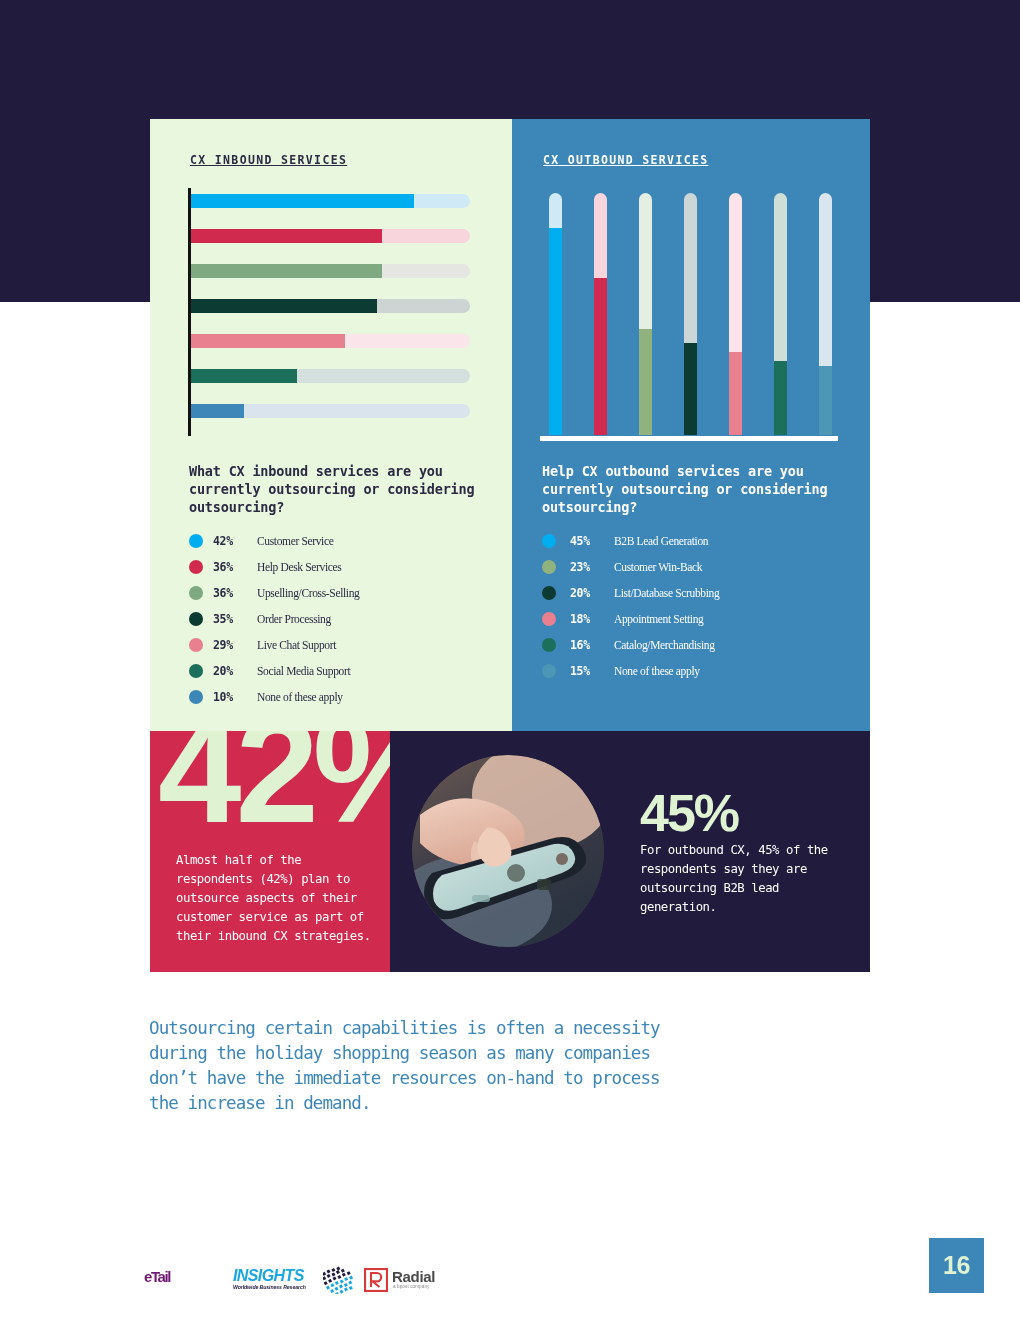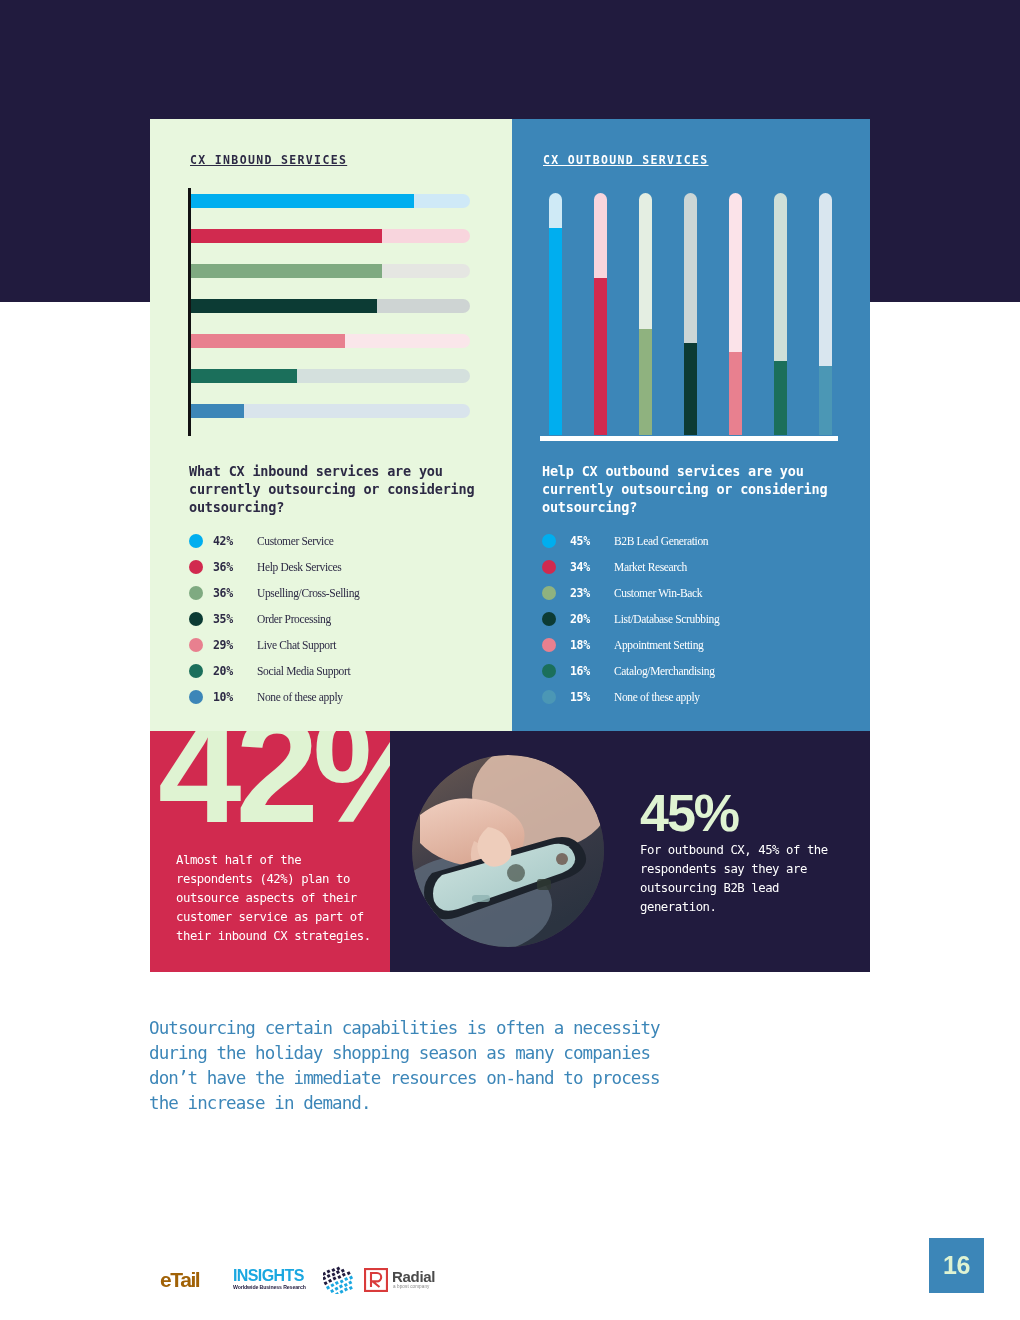--- a/index.html
+++ b/index.html
@@ -114,24 +114,24 @@
   
   .closing{
     position:absolute;left:149px;top:1016px;width:540px;
     font-size:17.5px;line-height:25px;color:#3c86b8;
     font-family:"DejaVu Sans Mono", monospace;letter-spacing:-0.9px;
   }
 
   
   .footer-logos{position:absolute;left:140px;top:1262px;width:340px;height:44px;}
   .logo-etail{
-    position:absolute;left:20px;top:6px;
-    font-size:21px;font-weight:800;color:#a16207;letter-spacing:-1.4px;
-  }
-  .logo-insights{position:absolute;left:93px;top:2px;width:130px;height:34px;}
+    position:absolute;left:4px;top:6px;
+    font-size:15px;font-weight:800;color:#701a75;letter-spacing:-1.4px;
+  }
+  .logo-insights{position:absolute;left:93px;top:2px;width:130px;height:34px;font-style:italic;}
   .ins-word{
     position:absolute;left:0;top:3px;font-size:16px;font-weight:800;
     color:#1aa7e0;letter-spacing:-0.6px;
   }
   .ins-sub{
     position:absolute;left:0;top:20px;font-size:5.2px;font-weight:800;
     color:#211b3e;letter-spacing:-0.1px;white-space:nowrap;
   }
   .ins-mark{position:absolute;left:90px;top:0px;}
   .logo-radial{position:absolute;left:224px;top:4px;width:110px;height:30px;}
@@ -271,25 +271,20 @@
   <div class="baseline"></div>
 </div>
 
 <div class="legend legend-out">
   <div class="legend-q">Help CX outbound services are you currently outsourcing or considering outsourcing?</div>
   <div id="legend-out-rows">
       <div class="lrow">
         <span class="ldot" style="background: rgb(0, 174, 239);"></span>
         <span class="lpct">45%</span>
         <span class="llabel">B2B Lead Generation</span>
-      </div>
-      <div class="lrow">
-        <span class="ldot" style="background: rgb(209, 42, 79);"></span>
-        <span class="lpct">34%</span>
-        <span class="llabel">Market Research</span>
       </div>
       <div class="lrow">
         <span class="ldot" style="background: rgb(143, 178, 127);"></span>
         <span class="lpct">23%</span>
         <span class="llabel">Customer Win-Back</span>
       </div>
       <div class="lrow">
         <span class="ldot" style="background: rgb(12, 59, 52);"></span>
         <span class="lpct">20%</span>
         <span class="llabel">List/Database Scrubbing</span>

